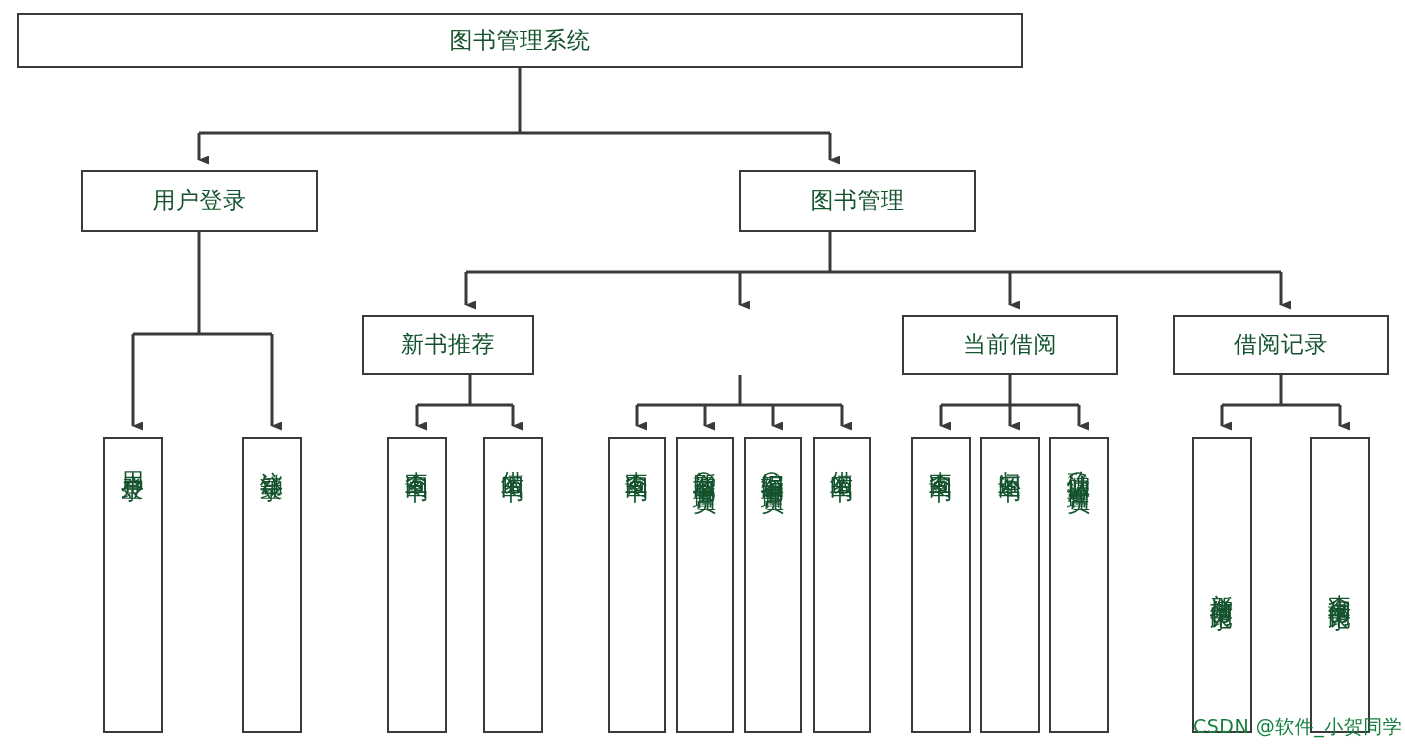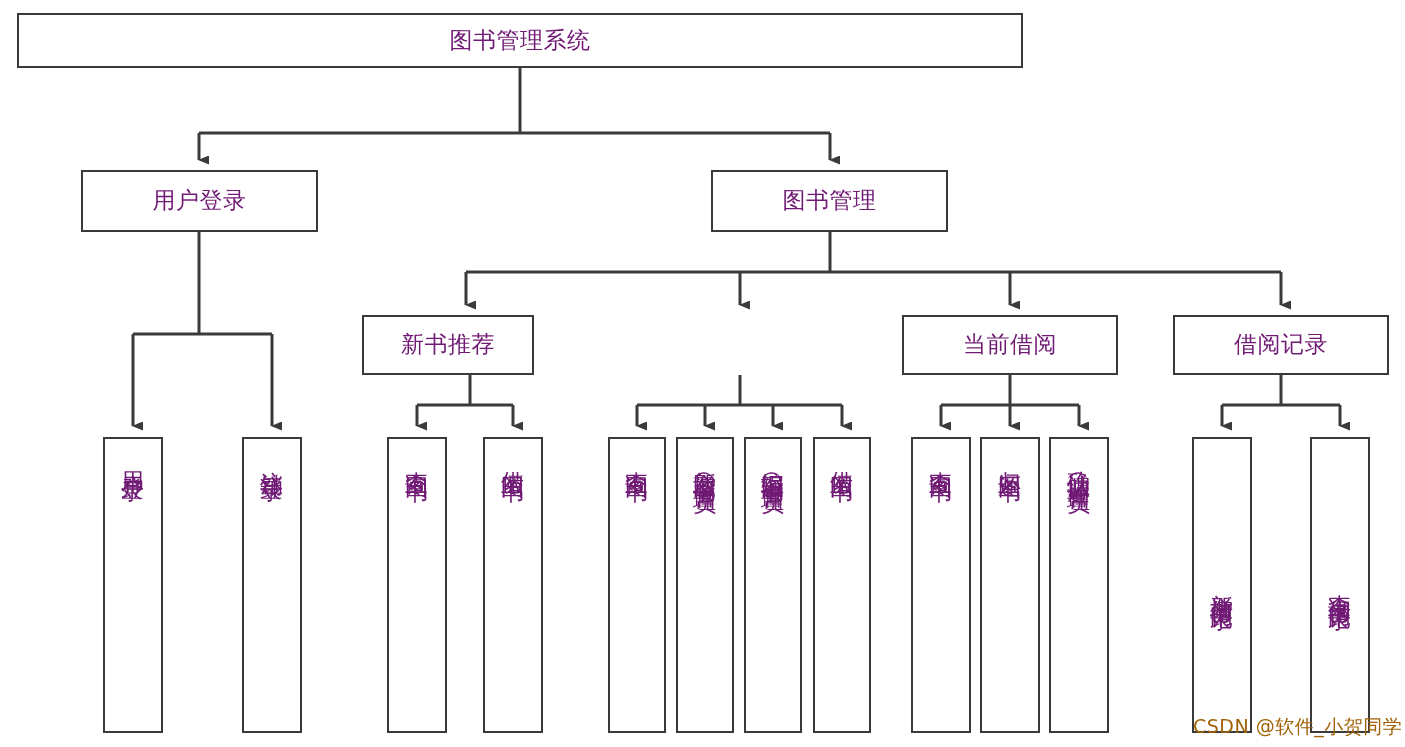--- a/index.html
+++ b/index.html
@@ -29,21 +29,21 @@
     pointer-events: none;
   }
   .node {
     position: absolute;
     box-sizing: border-box;
     background: #ffffff;
     border: 2px solid #3a3a3a;
     display: flex;
     align-items: center;
     justify-content: center;
-    color: #701a75;
+    color: #14532d;
   }
   .node .lbl {
     display: block;
     text-align: center;
     line-height: 1.18;
     letter-spacing: 0.5px;
   }
   .node.horiz .lbl {
     font-size: 23px;
     white-space: nowrap;
@@ -63,21 +63,21 @@
   }
   .node.vert.mid {
     align-items: center;
     padding-top: 0;
   }
   #watermark {
     position: absolute;
     left: 1193px;
     top: 714px;
     font-size: 19px;
-    color: #a16207;
+    color: #15803d;
     white-space: nowrap;
     letter-spacing: 0.5px;
     font-family: "DejaVu Sans", "Liberation Sans", sans-serif;
   }
 </style>
 </head>
 <body>
 
 <div id="canvas">
 
@@ -133,21 +133,21 @@
     </g>
   </svg>
 
   <div class="node horiz" style="left:17px; top:13px; width:1006px; height:55px;">
     <span class="lbl">图书管理系统</span>
   </div>
 
   <div class="node horiz" style="left:81px; top:170px; width:237px; height:62px;">
     <span class="lbl">用户登录</span>
   </div>
-  <div class="node horiz" style="left:711px; top:170px; width:237px; height:62px;">
+  <div class="node horiz" style="left:739px; top:170px; width:237px; height:62px;">
     <span class="lbl">图书管理</span>
   </div>
 
   <div class="node horiz" style="left:362px; top:315px; width:172px; height:60px;">
     <span class="lbl">新书推荐</span>
   </div>
   <div class="node horiz" style="left:902px; top:315px; width:216px; height:60px;">
     <span class="lbl">当前借阅</span>
   </div>
   <div class="node horiz" style="left:1173px; top:315px; width:216px; height:60px;">

